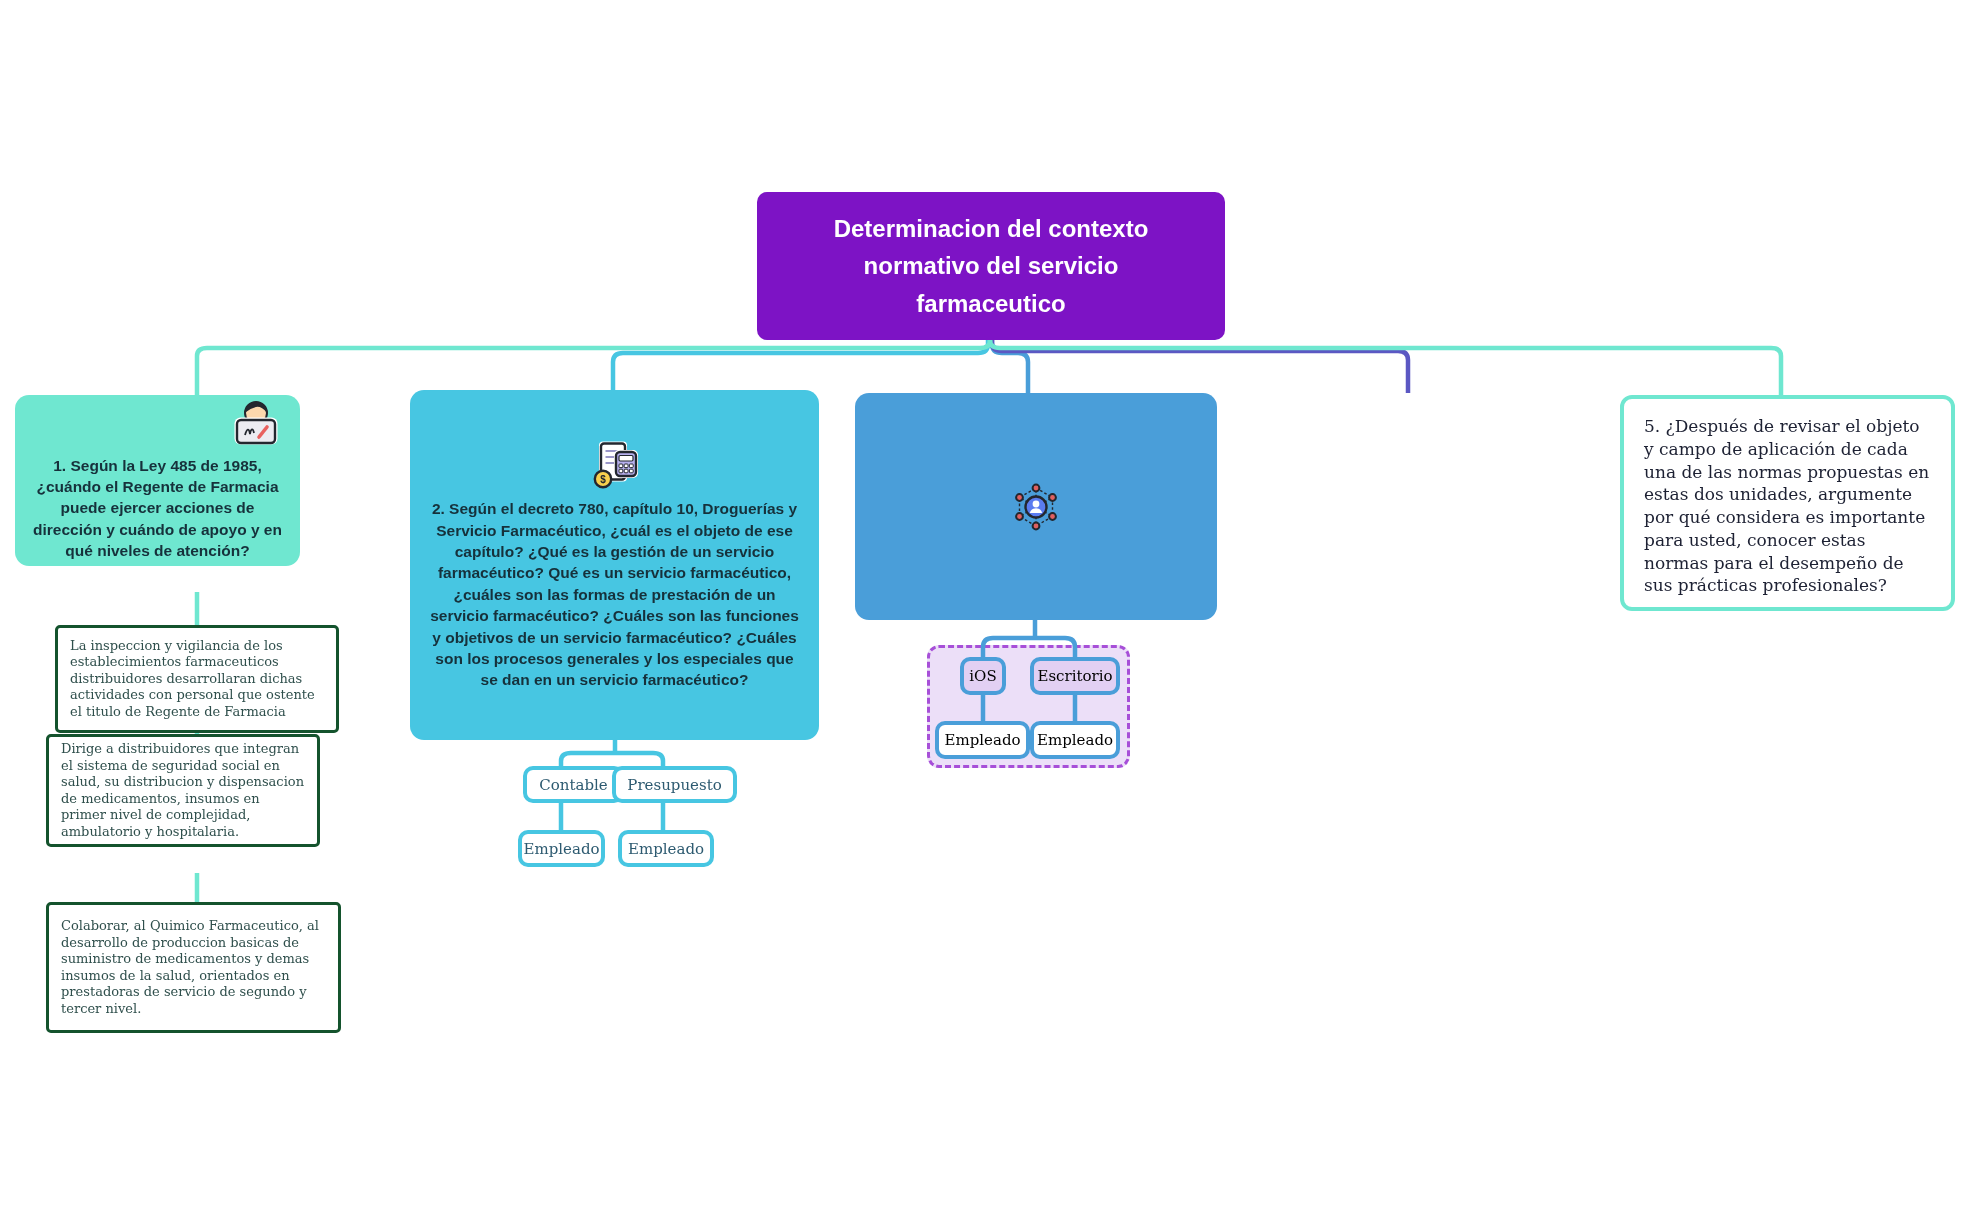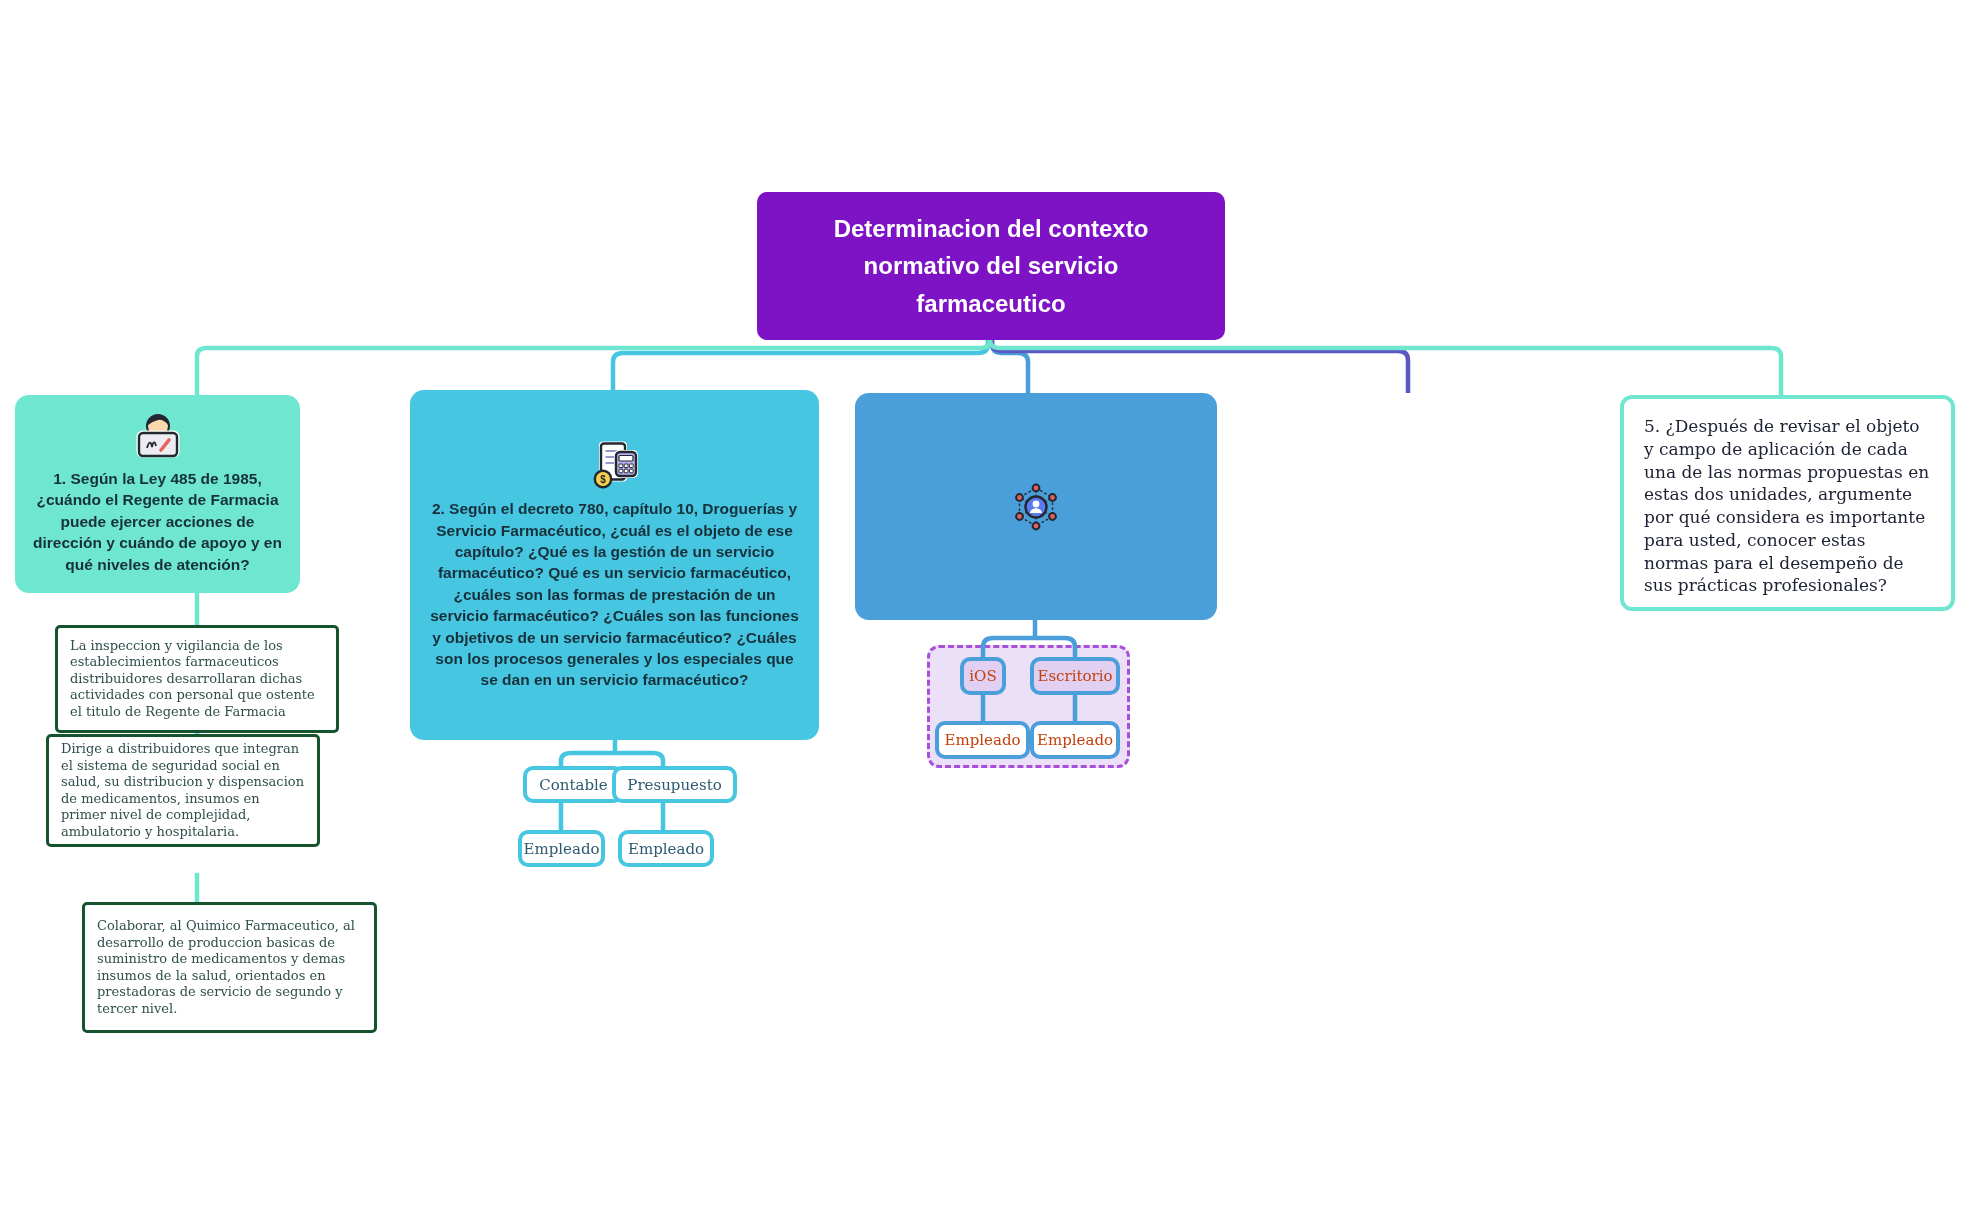--- a/index.html
+++ b/index.html
@@ -32,21 +32,21 @@
     font-family:"DejaVu Serif",serif;font-size:17px;line-height:1.34;
     color:#1d2133;display:flex;align-items:flex-start;text-align:left;
   }
   .card4{border:4px solid #5b58c3;}
   .card5{border:4px solid #6fe7d0;}
   .chip{
     background:#ffffff;border:4px solid #47c6e2;border-radius:10px;
     display:flex;align-items:center;justify-content:center;
     font-family:"DejaVu Serif",serif;font-size:15px;color:#2d5a70;
   }
-  .chip3{border-color:#4a9ed9;color:#c2410c;}
+  .chip3{border-color:#4a9ed9;color:#000000;}
   .lavender{background:#e2d0f3;}
   .dashed-group{
     position:absolute;box-sizing:border-box;z-index:0;
     background:#ecdff8;border:3px dashed #a74fd8;border-radius:12px;
   }
   .icon{flex:0 0 auto;}
 </style>
 </head>
 <body>
 
@@ -64,39 +64,39 @@
       <path d="M197 592 V627 M197 731 V764 M197 873 V904" stroke="#6fe7d0"></path>
       <path d="M615 738 V753 M561 768 V761 Q561 753 571 753 H653 Q663 753 663 761 V768 M561 801 V832 M663 801 V832" stroke="#47c6e2"></path>
       <path d="M1035 618 V638 M983 660 V647 Q983 638 993 638 H1065 Q1075 638 1075 647 V660 M983 693 V724 M1075 693 V724" stroke="#4a9ed9"></path>
     </g>
   </svg>
 
   <div class="node title-node" style="left:757px;top:192px;width:468px;height:148px;">
     <span>Determinacion del contexto normativo del servicio farmaceutico</span>
   </div>
 
-  <div class="node qbox b1" style="left:15px;top:395px;width:285px;height:198px;">
+  <div class="node qbox b1" style="left:15px;top:395px;width:285px;height:171px;align-items:flex-end;">
     <svg class="icon" width="52" height="46" viewBox="0 0 52 46">
       <circle cx="26" cy="13" r="11" fill="#fbd7ad" stroke="#23272f" stroke-width="2"></circle>
       <path d="M15.2 12.5 a10.8 10.8 0 0 1 21.6 0 q-5.4 -6.5 -10.8 -5.5 q-5.4 1 -10.8 5.5 z" fill="#23272f"></path>
       <rect x="4.5" y="17.5" width="43" height="27" rx="6" fill="#ffffff"></rect>
       <rect x="7" y="20" w="38" height="23" width="38" rx="4" fill="#ececf2" stroke="#23272f" stroke-width="2.4"></rect>
       <path d="M15 35 c2 -7 4 -7 5 -1 c1 -6 3 -6 4 -1" stroke="#23272f" stroke-width="1.8" fill="none"></path>
       <line x1="29" y1="37" x2="37" y2="27" stroke="#e8615f" stroke-width="3.6" stroke-linecap="round"></line>
     </svg>
     <span class="qtext">1. Según la Ley 485 de 1985, ¿cuándo el Regente de Farmacia puede ejercer acciones de dirección y cuándo de apoyo y en qué niveles de atención?</span>
   </div>
 
   <div class="node note" style="left:55px;top:625px;width:284px;height:108px;">
     <span>La inspeccion y vigilancia de los establecimientos farmaceuticos distribuidores desarrollaran dichas actividades con personal que ostente el titulo de Regente de Farmacia</span>
   </div>
   <div class="node note" style="left:46px;top:734px;width:274px;height:113px;">
     <span>Dirige a distribuidores que integran el sistema de seguridad social en salud, su distribucion y dispensacion de medicamentos, insumos en primer nivel de complejidad, ambulatorio y hospitalaria.</span>
   </div>
-  <div class="node note" style="left:46px;top:902px;width:295px;height:131px;margin-left:36px;">
+  <div class="node note" style="left:46px;top:902px;width:295px;height:131px;">
     <span>Colaborar, al Quimico Farmaceutico, al desarrollo de produccion basicas de suministro de medicamentos y demas insumos de la salud, orientados en prestadoras de servicio de segundo y tercer nivel.</span>
   </div>
 
   <div class="node qbox b2" style="left:410px;top:390px;width:409px;height:350px;">
     <svg class="icon" width="54" height="50" viewBox="0 0 54 50">
       <rect x="11" y="2.5" width="28" height="40" rx="4" fill="#ffffff"></rect>
       <rect x="13" y="4.5" width="24" height="36" rx="3" fill="#ffffff" stroke="#23272f" stroke-width="2.4"></rect>
       <line x1="17.5" y1="12" x2="33" y2="12" stroke="#9a97c9" stroke-width="2"></line>
       <line x1="17.5" y1="18" x2="33" y2="18" stroke="#9a97c9" stroke-width="2"></line>
       <line x1="17.5" y1="24" x2="27" y2="24" stroke="#9a97c9" stroke-width="2"></line>

